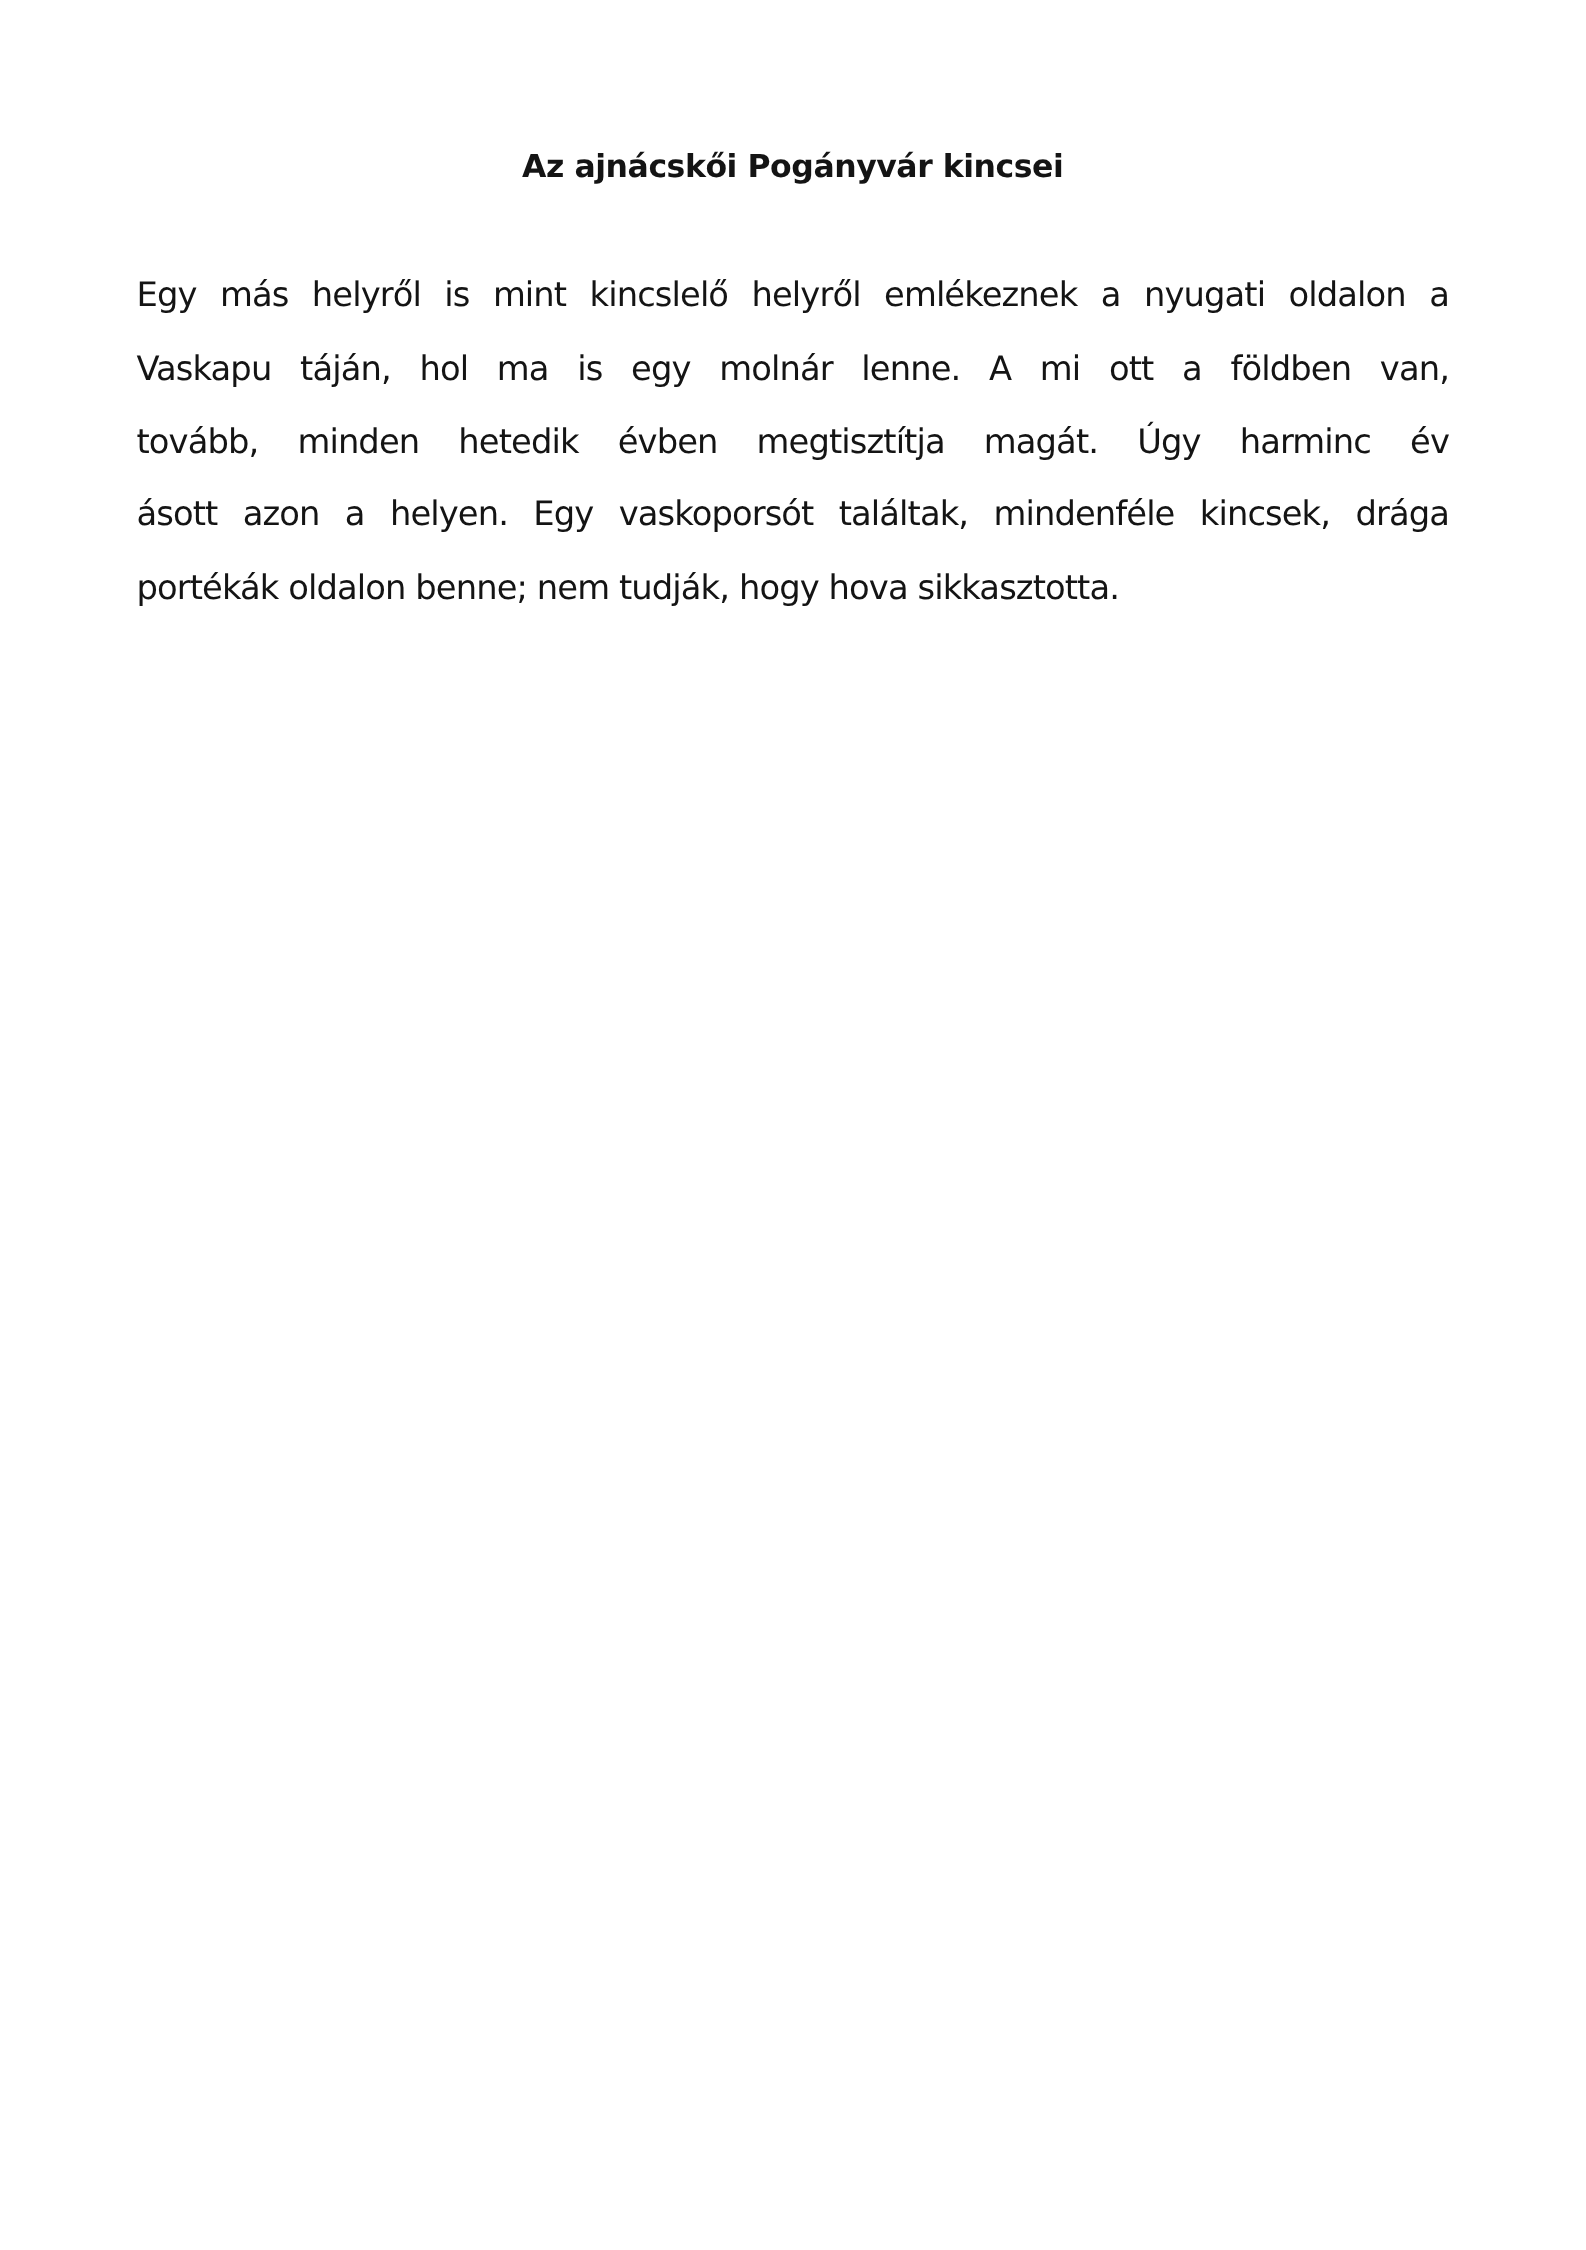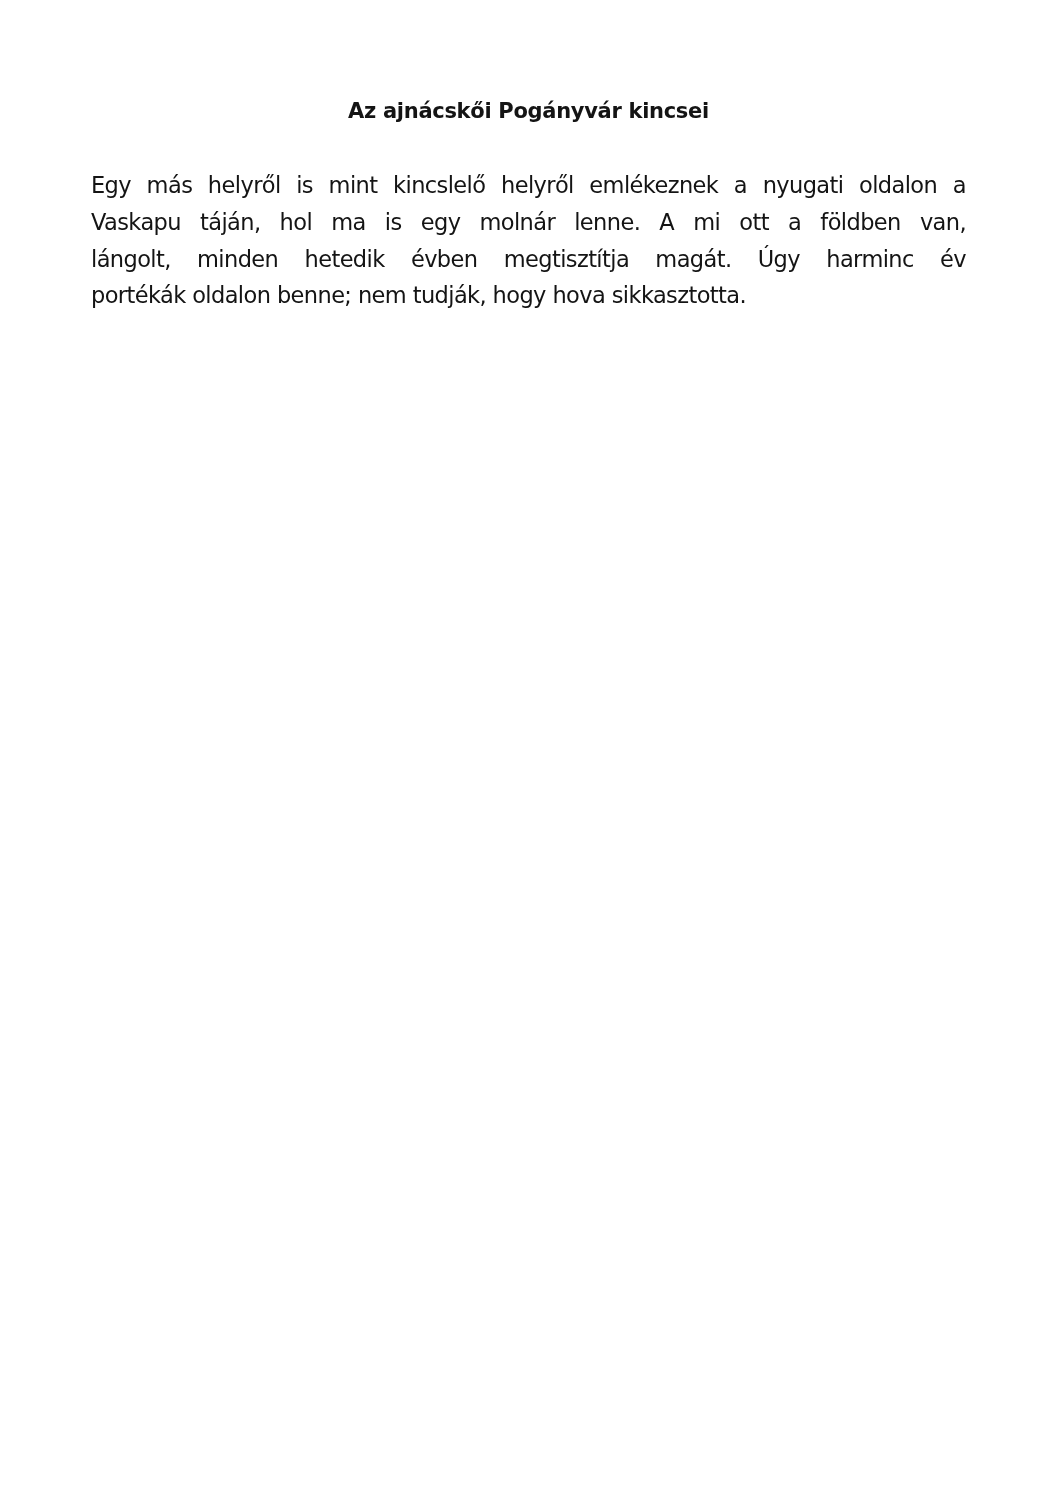--- a/index.html
+++ b/index.html
@@ -43,29 +43,31 @@
     .line {
       display: block;
       height: 36.8px;
       line-height: 36.8px;
       font-family: "DejaVu Sans", sans-serif;
       font-size: 22.5px;
       letter-spacing: -0.6px;
       white-space: nowrap;
       text-align: justify;
       text-align-last: justify;
+      margin-top: 12px;
     }
     .line.last {
       text-align-last: left;
     }
   </style>
 </head>
 <body>
 
 <div class="page">
   <div class="title">Az ajnácskői Pogányvár kincsei</div>
   <div class="body-text">
     <span class="line">Egy más helyről is mint kincslelő helyről emlékeznek a nyugati oldalon a</span>
     <span class="line">Vaskapu táján, hol ma is egy molnár lenne. A mi ott a földben van,</span>
-    <span class="line">lángolt, minden hetedik évben megtisztítja magát. Úgy harminc év</span>
+    <span class="line">tovább, minden hetedik évben megtisztítja magát. Úgy harminc év</span>
+    <span class="line">ásott azon a helyen. Egy vaskoporsót találtak, mindenféle kincsek, drága</span>
     <span class="line last">portékák oldalon benne; nem tudják, hogy hova sikkasztotta.</span>
   </div>
 </div>
 
 </body></html>

